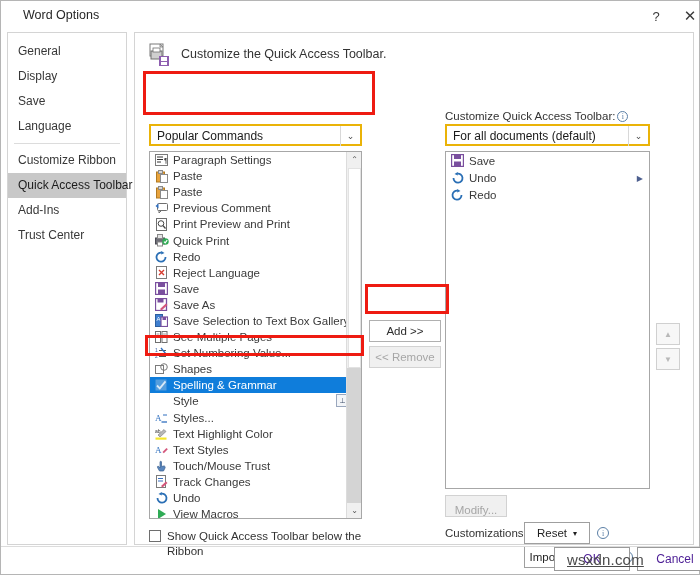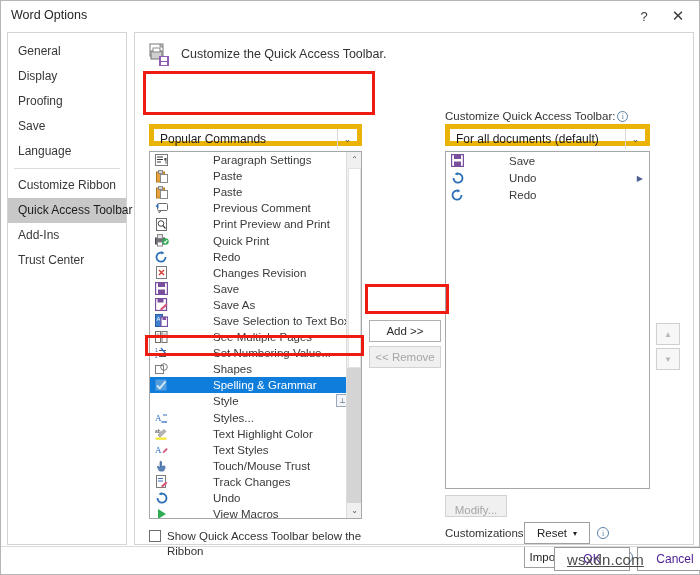--- a/index.html
+++ b/index.html
@@ -14,21 +14,21 @@
   
   #dialog {
     position: absolute; left: 0; top: 0;
     width: 700px; height: 575px;
     background: #ffffff;
     border: 1px solid #b5b5b5;
   }
 
   
   #titlebar {
-    position: absolute; left: 0; top: 0; width: 602px; height: 30px;
+    position: absolute; left: 12px; top: 0; width: 602px; height: 30px;
     background: #ffffff;
   }
   #title-text {
     position: absolute; left: 10px; top: 7px;
     font-size: 12.5px; color: #262626; font-weight: normal;
     white-space: nowrap;
   }
   .tb-btn {
     position: absolute; top: 2px; width: 30px; height: 26px;
     display: flex; align-items: center; justify-content: center;
@@ -88,21 +88,21 @@
     width: 11px; height: 11px; line-height: 10px;
     border: 1px solid #5b7fa6; border-radius: 50%;
     color: #5b7fa6; font-size: 8px; text-align: center;
     vertical-align: 1px; margin-left: 2px;
     font-family: "Liberation Serif", serif;
   }
 
   .combo {
     position: absolute;
     height: 22px; background: #ffffff;
-    border: 5px solid #eab308;
+    border: 2px solid #eab308;
     font-size: 12px; color: #1a1a1a; padding-left: 16px;
   }
   .combo .cval {
     position: absolute; left: 6px; top: 3px;
     white-space: nowrap;
   }
   .combo .carrow {
     position: absolute; right: 0; top: 0;
     width: 20px; height: 20px;
     display: flex; align-items: center; justify-content: center;
@@ -126,21 +126,21 @@
     display: flex; align-items: center;
     font-size: 11.5px; color: #3a3a3a;
     padding-left: 3px;
     white-space: nowrap; cursor: default;
   }
   .lrow .licon {
     width: 17px; min-width: 17px; height: 14px;
     display: flex; align-items: center; justify-content: center;
     margin-right: 3px;
   }
-  .lrow .ltext { flex: 0 0 auto; margin-left: 40px; }
+  .lrow .ltext { flex: 0 0 auto; }
   .lrow .submenu {
     position: absolute; right: 6px; top: 50%;
     transform: translateY(-50%);
     color: #4d5f8f; font-size: 8px;
   }
   .lrow.hl {
     background: #0f7ddb; color: #ffffff;
   }
   .lrow.hl .ltext { color: #ffffff; }
 
@@ -293,21 +293,20 @@
 
   <div id="titlebar">
     <div id="title-text">Word Options</div>
     <div class="tb-btn" id="help-btn">?</div>
     <div class="tb-btn" id="close-btn">✕</div>
   </div>
 
   <div id="sidebar">
     <div class="nav-item">General</div>
     <div class="nav-item">Display</div>
-    <div class="nav-item">Proofing</div>
     <div class="nav-item">Save</div>
     <div class="nav-item">Language</div>
     <div class="nav-sep"></div>
     <div class="nav-item">Customize Ribbon</div>
     <div class="nav-item sel">Quick Access Toolbar</div>
     <div class="nav-item">Add-Ins</div>
     <div class="nav-item">Trust Center</div>
   </div>
 
   <div id="content">
@@ -424,21 +423,21 @@
         <span class="ltext">Redo</span>
       </div>
 
       <div class="lrow">
         <span class="licon">
           <svg width="12" height="13" viewBox="0 0 12 13">
               <rect x="0.5" y="0.5" width="10" height="12" fill="#fff" stroke="#7b7b7b"></rect>
               <path d="M3 4 L8 9 M8 4 L3 9" stroke="#d63b2f" stroke-width="1.4"></path>
             </svg>
         </span>
-        <span class="ltext">Changes Revision</span>
+        <span class="ltext">Reject Language</span>
       </div>
 
       <div class="lrow">
         <span class="licon">
           <svg width="13" height="13" viewBox="0 0 13 13">
               <rect x="0.5" y="0.5" width="12" height="12" fill="#fff" stroke="#7a4f9e" stroke-width="1.4"></rect>
               <rect x="3" y="0.5" width="7" height="4.5" fill="#7a4f9e"></rect>
               <rect x="3" y="7.5" width="7" height="5" fill="#7a4f9e"></rect>
             </svg>
         </span>

